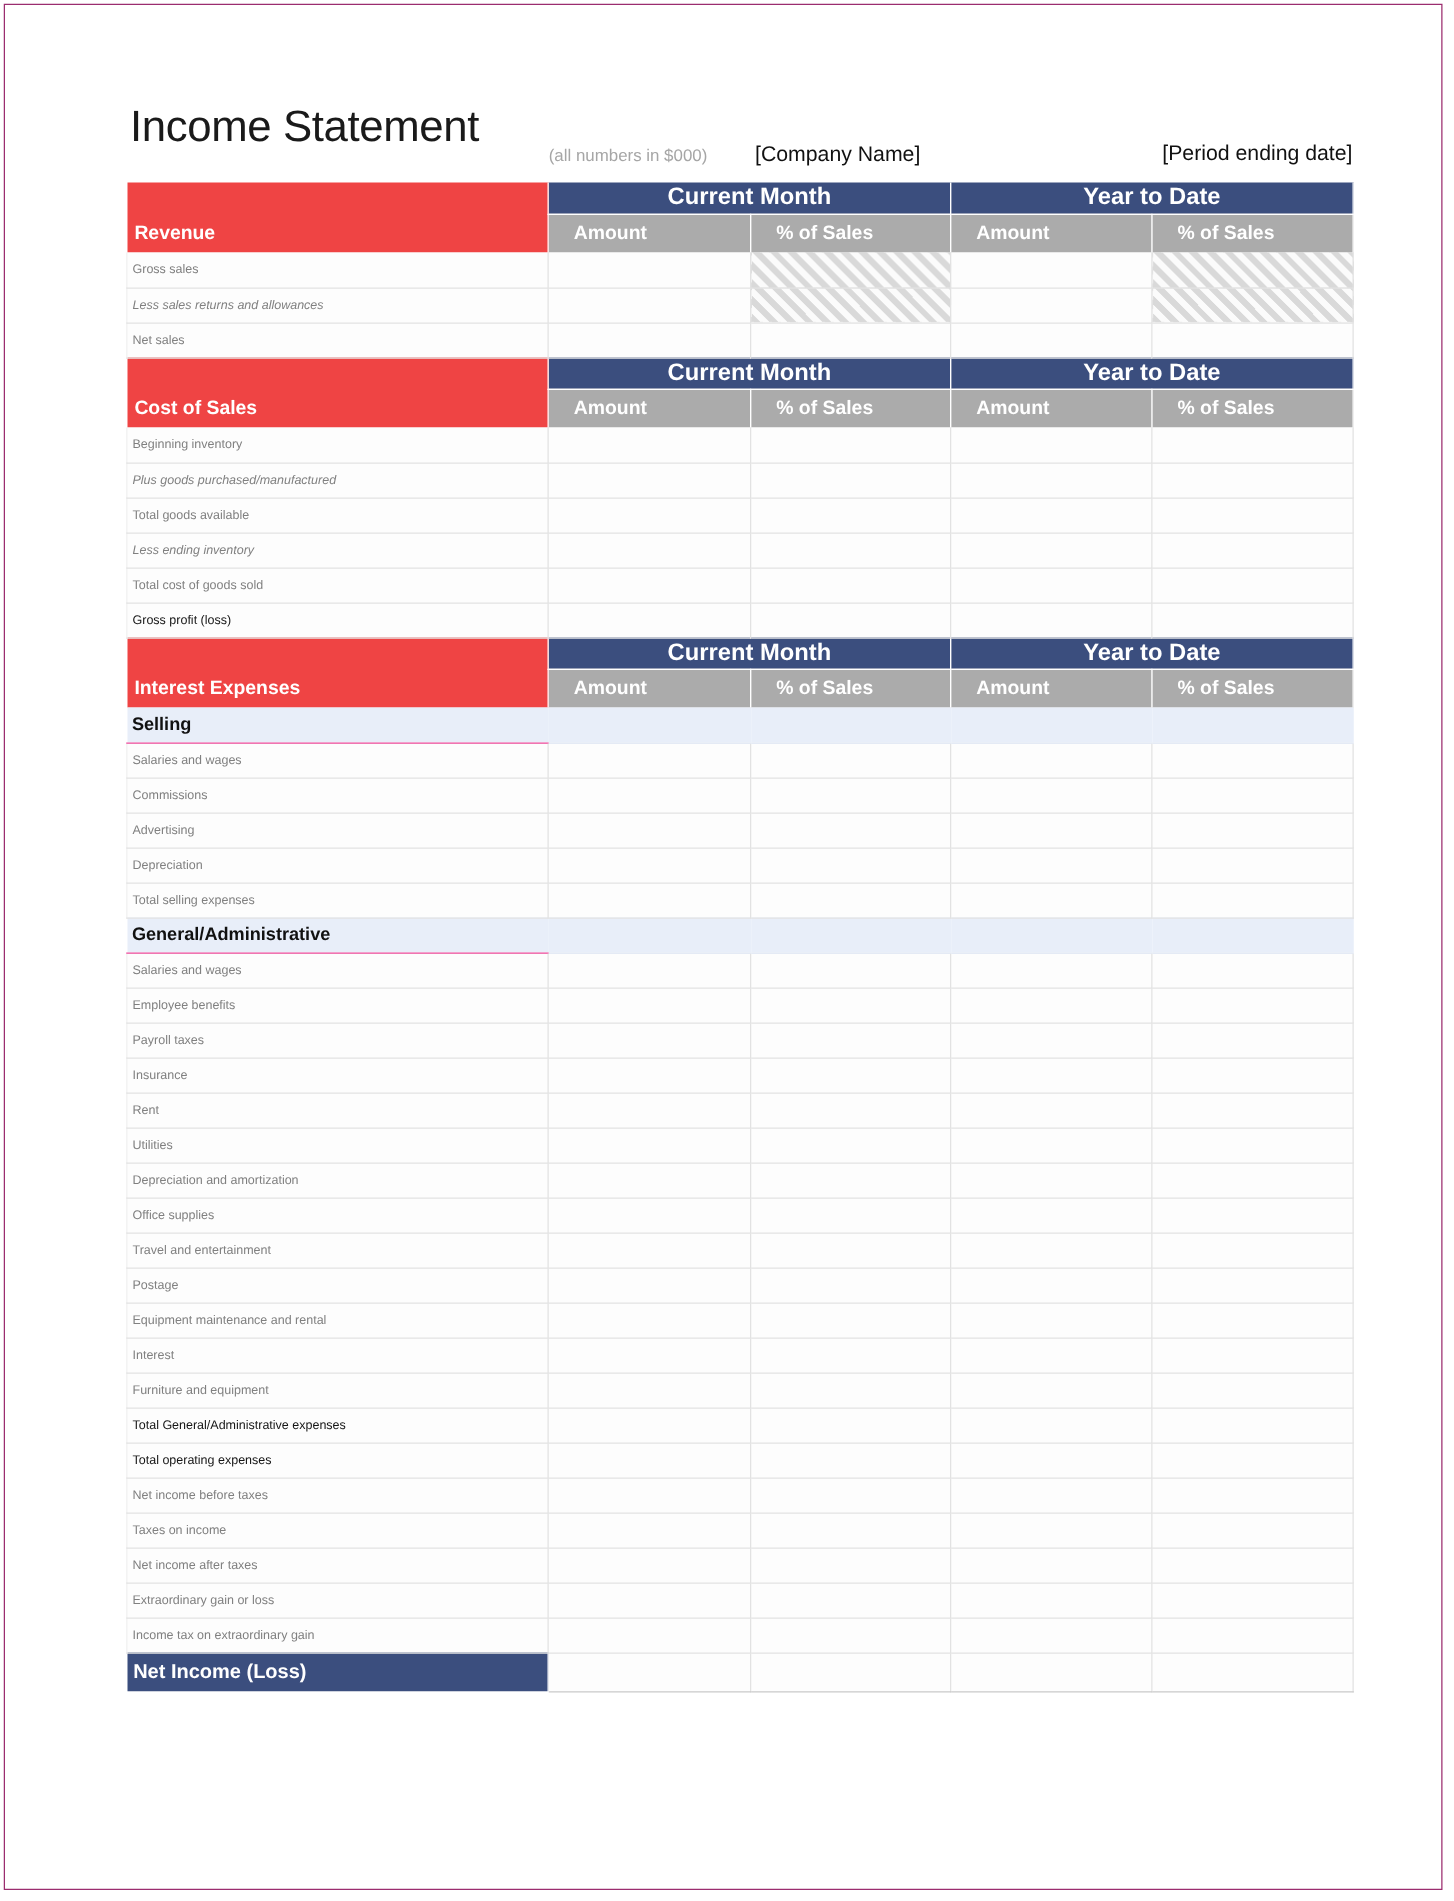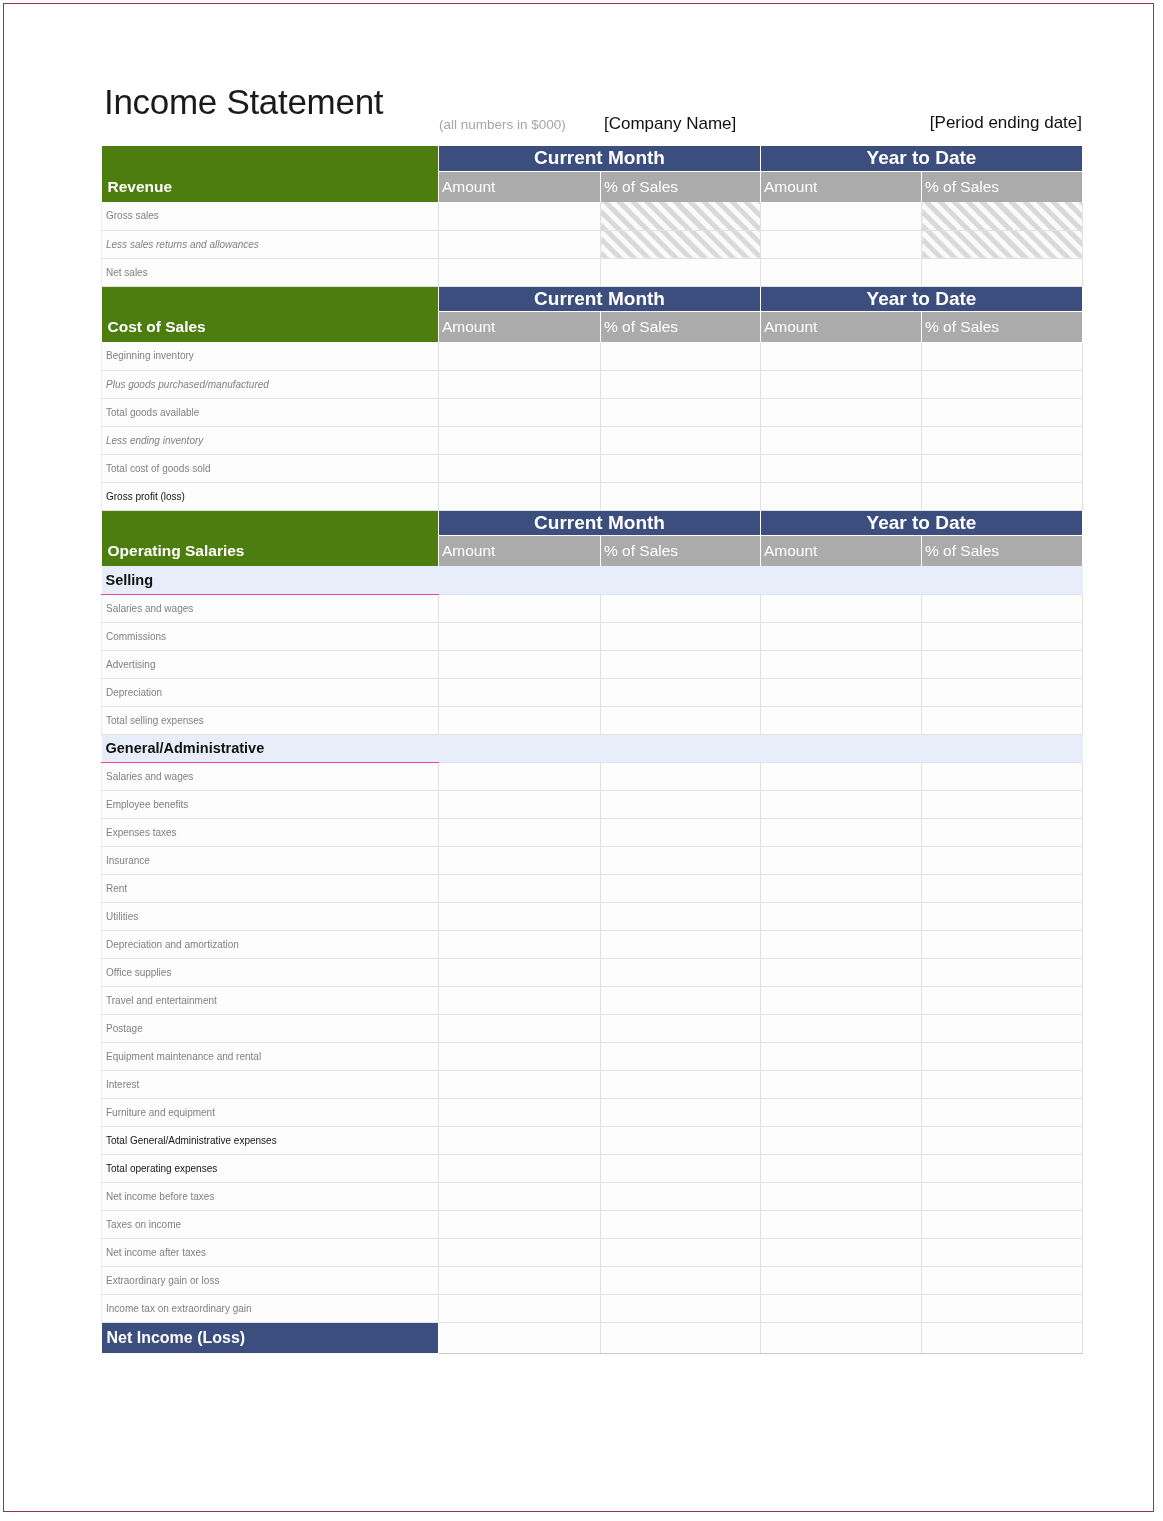--- a/index.html
+++ b/index.html
@@ -85,21 +85,21 @@
 
   td {
     padding: 0;
     height: 28px;
     box-sizing: border-box;
     vertical-align: middle;
   }
 
   
   .sec-label {
-    background: #4d7c0f;
+    background: #ef4444;
     color: #ffffff;
     font-weight: bold;
     font-size: 15.5px;
     padding: 0 0 0 6px;
     border-right: 1px solid #ffffff;
     vertical-align: bottom;
     padding-bottom: 6px;
   }
   .sec-group {
     background: #3B4E7E;
@@ -107,23 +107,23 @@
     font-weight: bold;
     font-size: 19px;
     text-align: center;
     border-right: 1px solid #ffffff;
     border-bottom: 1px solid #ffffff;
     height: 25px;
   }
   .sec-sub {
     background: #ABABAB;
     color: #ffffff;
-    font-weight: normal;
+    font-weight: bold;
     font-size: 15.5px;
-    padding-left: 3px;
+    padding-left: 20px;
     border-right: 1px solid #ffffff;
     height: 31px;
   }
 
   
   .lbl {
     font-size: 10px;
     color: #808080;
     padding-left: 4px;
     background: #FDFDFD;
@@ -285,21 +285,21 @@
         </tr>
         <tr>
           <td class="lbl strong">Gross profit (loss)</td>
           <td class="val"></td>
           <td class="val"></td>
           <td class="val"></td>
           <td class="val"></td>
         </tr>
 
         <tr>
-          <td class="sec-label" rowspan="2">Operating Salaries</td>
+          <td class="sec-label" rowspan="2">Interest Expenses</td>
           <td class="sec-group" colspan="2">Current Month</td>
           <td class="sec-group" colspan="2">Year to Date</td>
         </tr>
         <tr>
           <td class="sec-sub">Amount</td>
           <td class="sec-sub">% of Sales</td>
           <td class="sec-sub">Amount</td>
           <td class="sec-sub">% of Sales</td>
         </tr>
 
@@ -361,21 +361,21 @@
           <td class="val"></td>
         </tr>
         <tr>
           <td class="lbl">Employee benefits</td>
           <td class="val"></td>
           <td class="val"></td>
           <td class="val"></td>
           <td class="val"></td>
         </tr>
         <tr>
-          <td class="lbl">Expenses taxes</td>
+          <td class="lbl">Payroll taxes</td>
           <td class="val"></td>
           <td class="val"></td>
           <td class="val"></td>
           <td class="val"></td>
         </tr>
         <tr>
           <td class="lbl">Insurance</td>
           <td class="val"></td>
           <td class="val"></td>
           <td class="val"></td>

